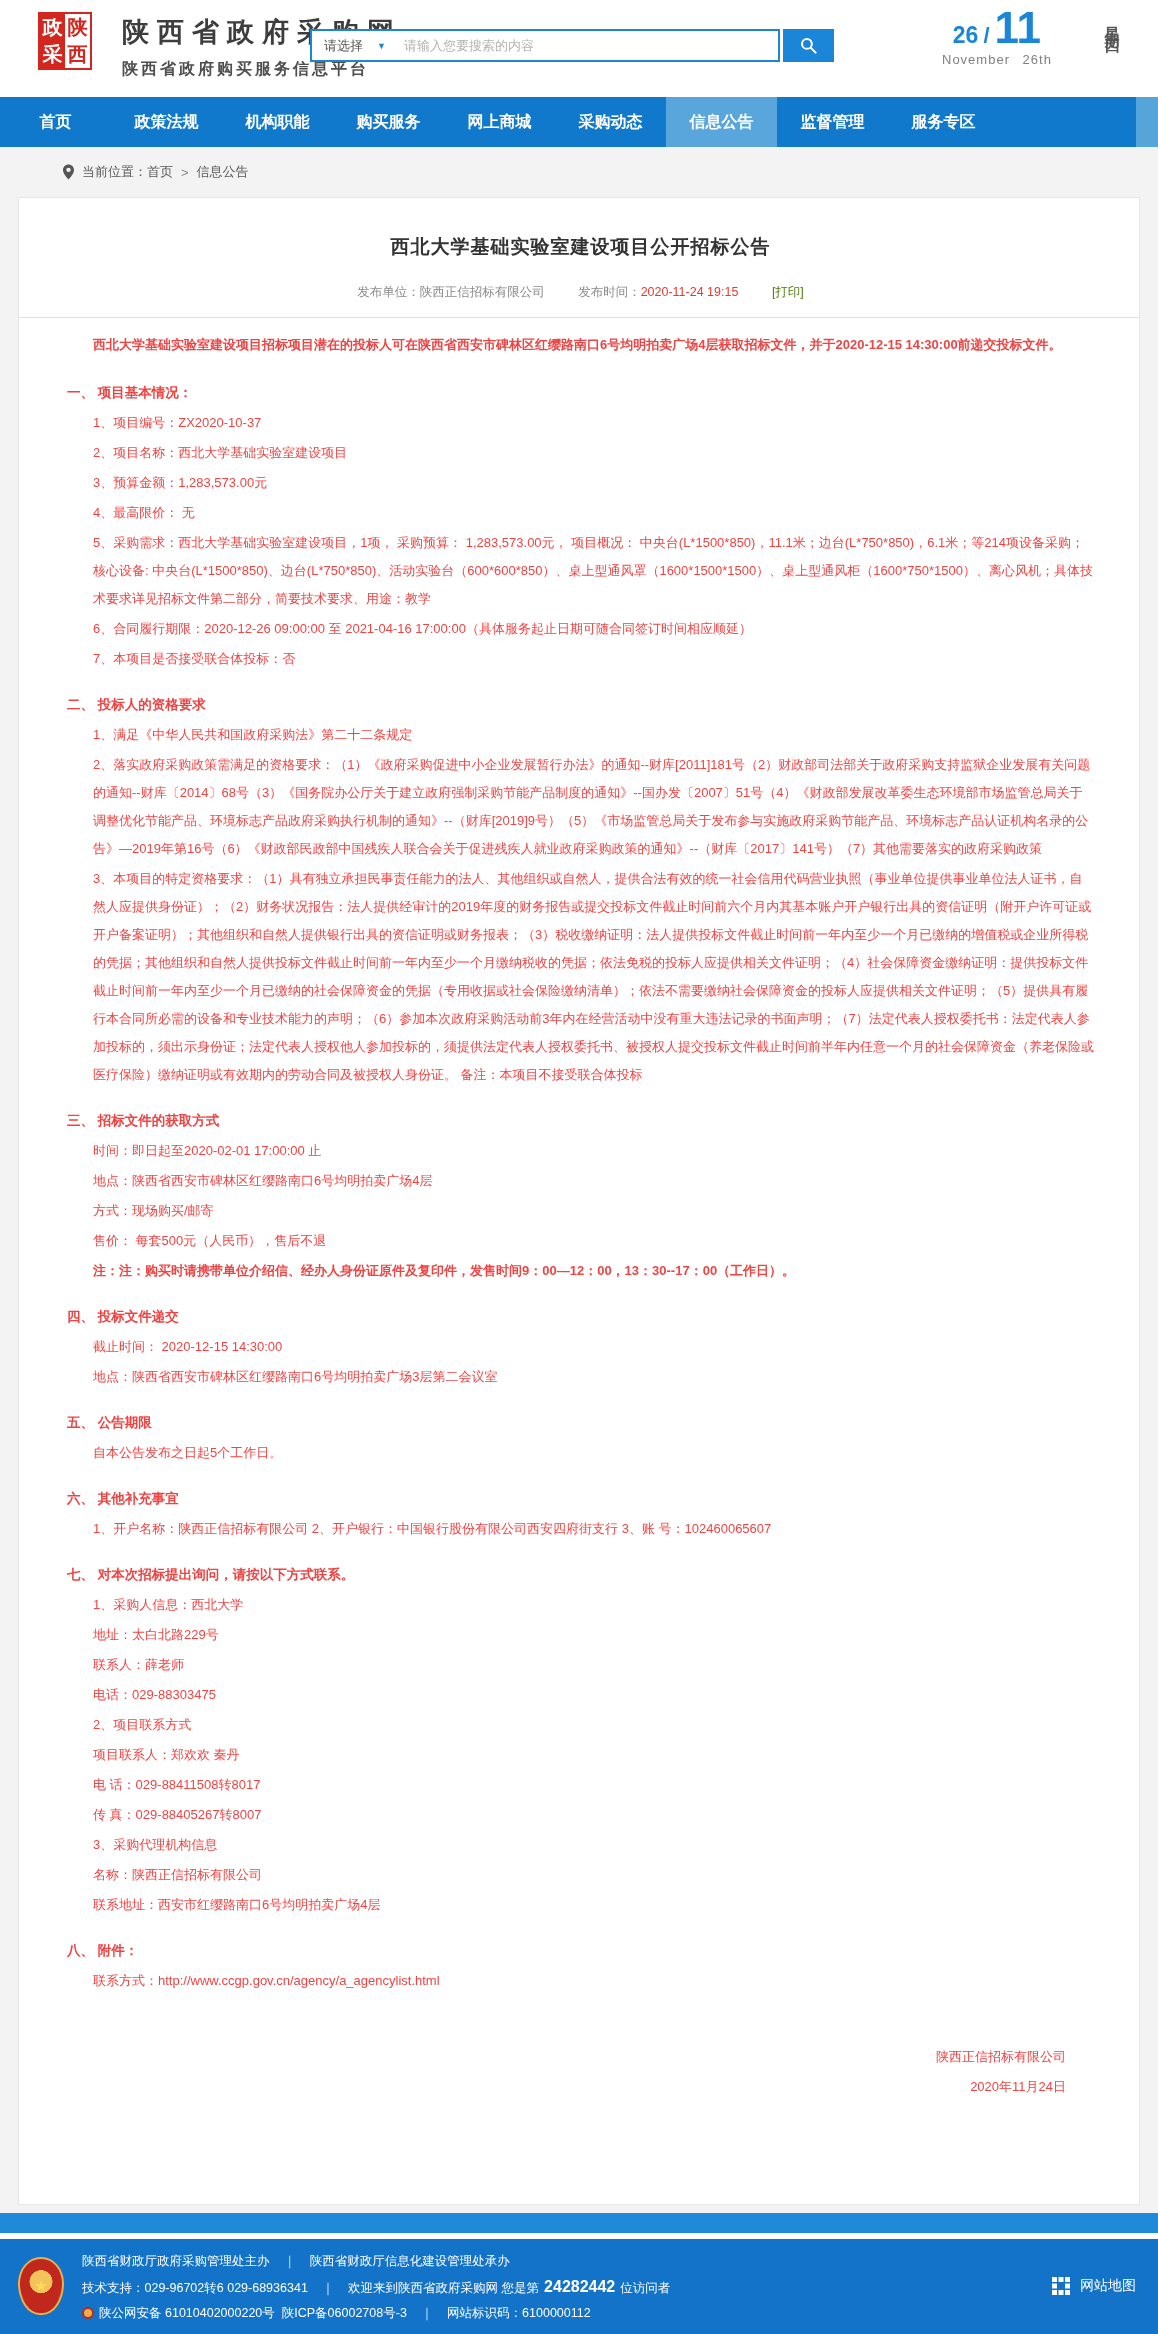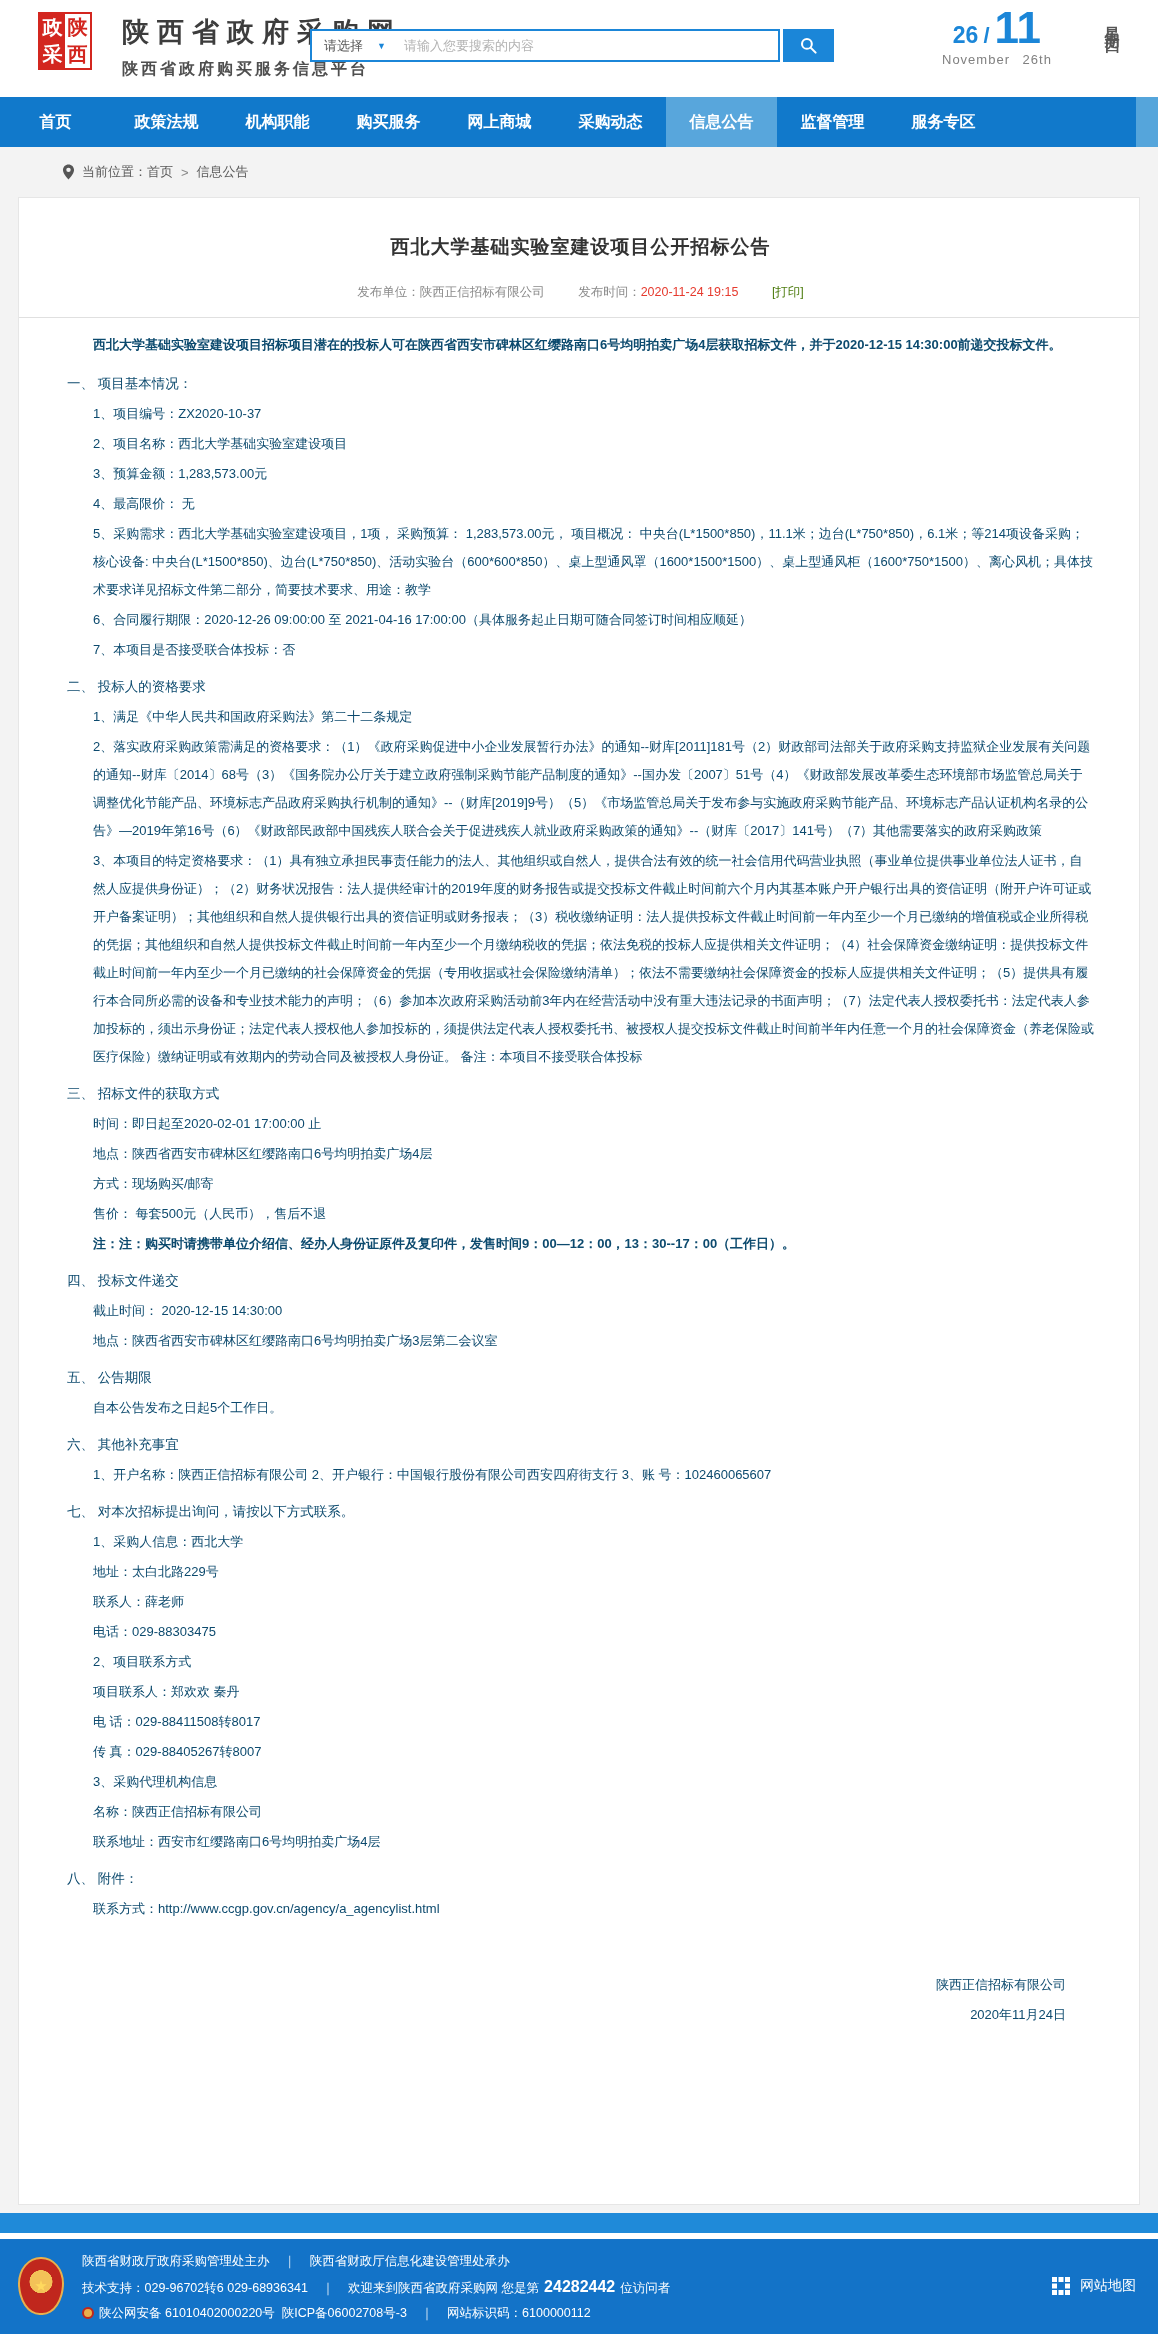--- a/index.html
+++ b/index.html
@@ -47,23 +47,23 @@
   
   .card { margin:0 18px; background:#fff; border:1px solid #e6e6e6; min-height:2008px; padding:28px 45px 30px 48px; }
   .article-title { text-align:center; font-size:19px; font-weight:bold; color:#333; letter-spacing:1px; margin:8px 0 24px; }
   .pubinfo { text-align:center; font-size:12.5px; color:#8a8a8a; margin-bottom:16px; }
   .pubinfo .val { color:#8a8a8a; }
   .pubinfo .time-label { margin-left:30px; }
   .pubinfo .red { color:#e63a2e; }
   .pubinfo .print { color:#4d7c0f; margin-left:30px; text-decoration:none; cursor:pointer; }
   .card hr { border:none; border-top:1px solid #e0e0e0; margin:0 -45px 8px -48px; }
 
-  .bl { font-size:13px; line-height:28px; margin:2px 0; color:#0c4a6e; }
+  .bl { font-size:13px; line-height:28px; margin:2px 0; color:#ef4444; }
   .intro { font-weight:bold; text-indent:2em; line-height:33px; margin:10px 0 8px; }
-  .h { font-weight:normal; font-size:13.5px; margin-top:9px; }
+  .h { font-weight:bold; font-size:13.5px; margin-top:18px; }
   .li { padding-left:26px; }
   .b { font-weight:bold; }
   .sig { text-align:right; padding-right:28px; }
   .first { margin-top:48px; }
 
   
   .footer-strip { height:20px; background:#1f8ad9; margin-top:8px; }
   .fgap { height:6px; background:#fff; }
   .site-footer { height:95px; background:#1373c8; position:relative; color:#fff; }
   .badge { position:absolute; left:18px; top:18px; width:46px; height:58px; background:radial-gradient(circle at 50% 42%, #f3c258 0 30%, #c0271d 31% 100%); border:2px solid #e9b04c; border-radius:50% 50% 48% 48% / 46% 46% 56% 56%; display:flex; align-items:center; justify-content:center; }

